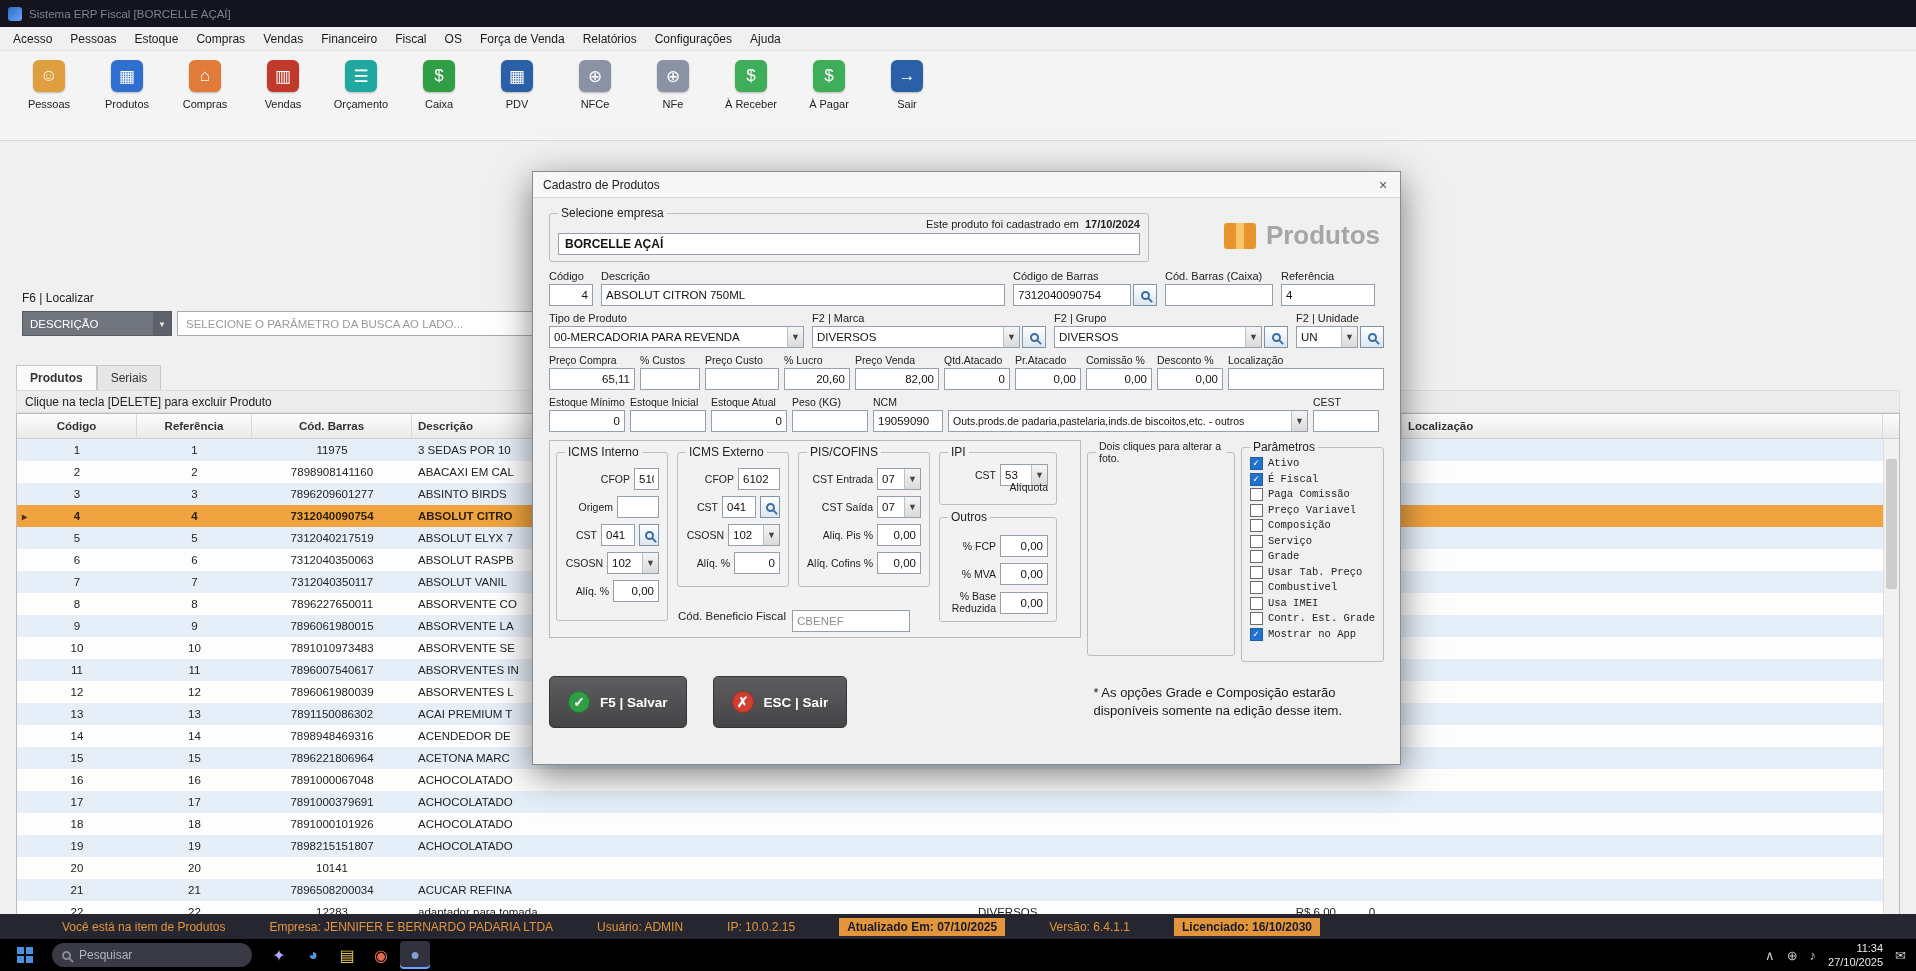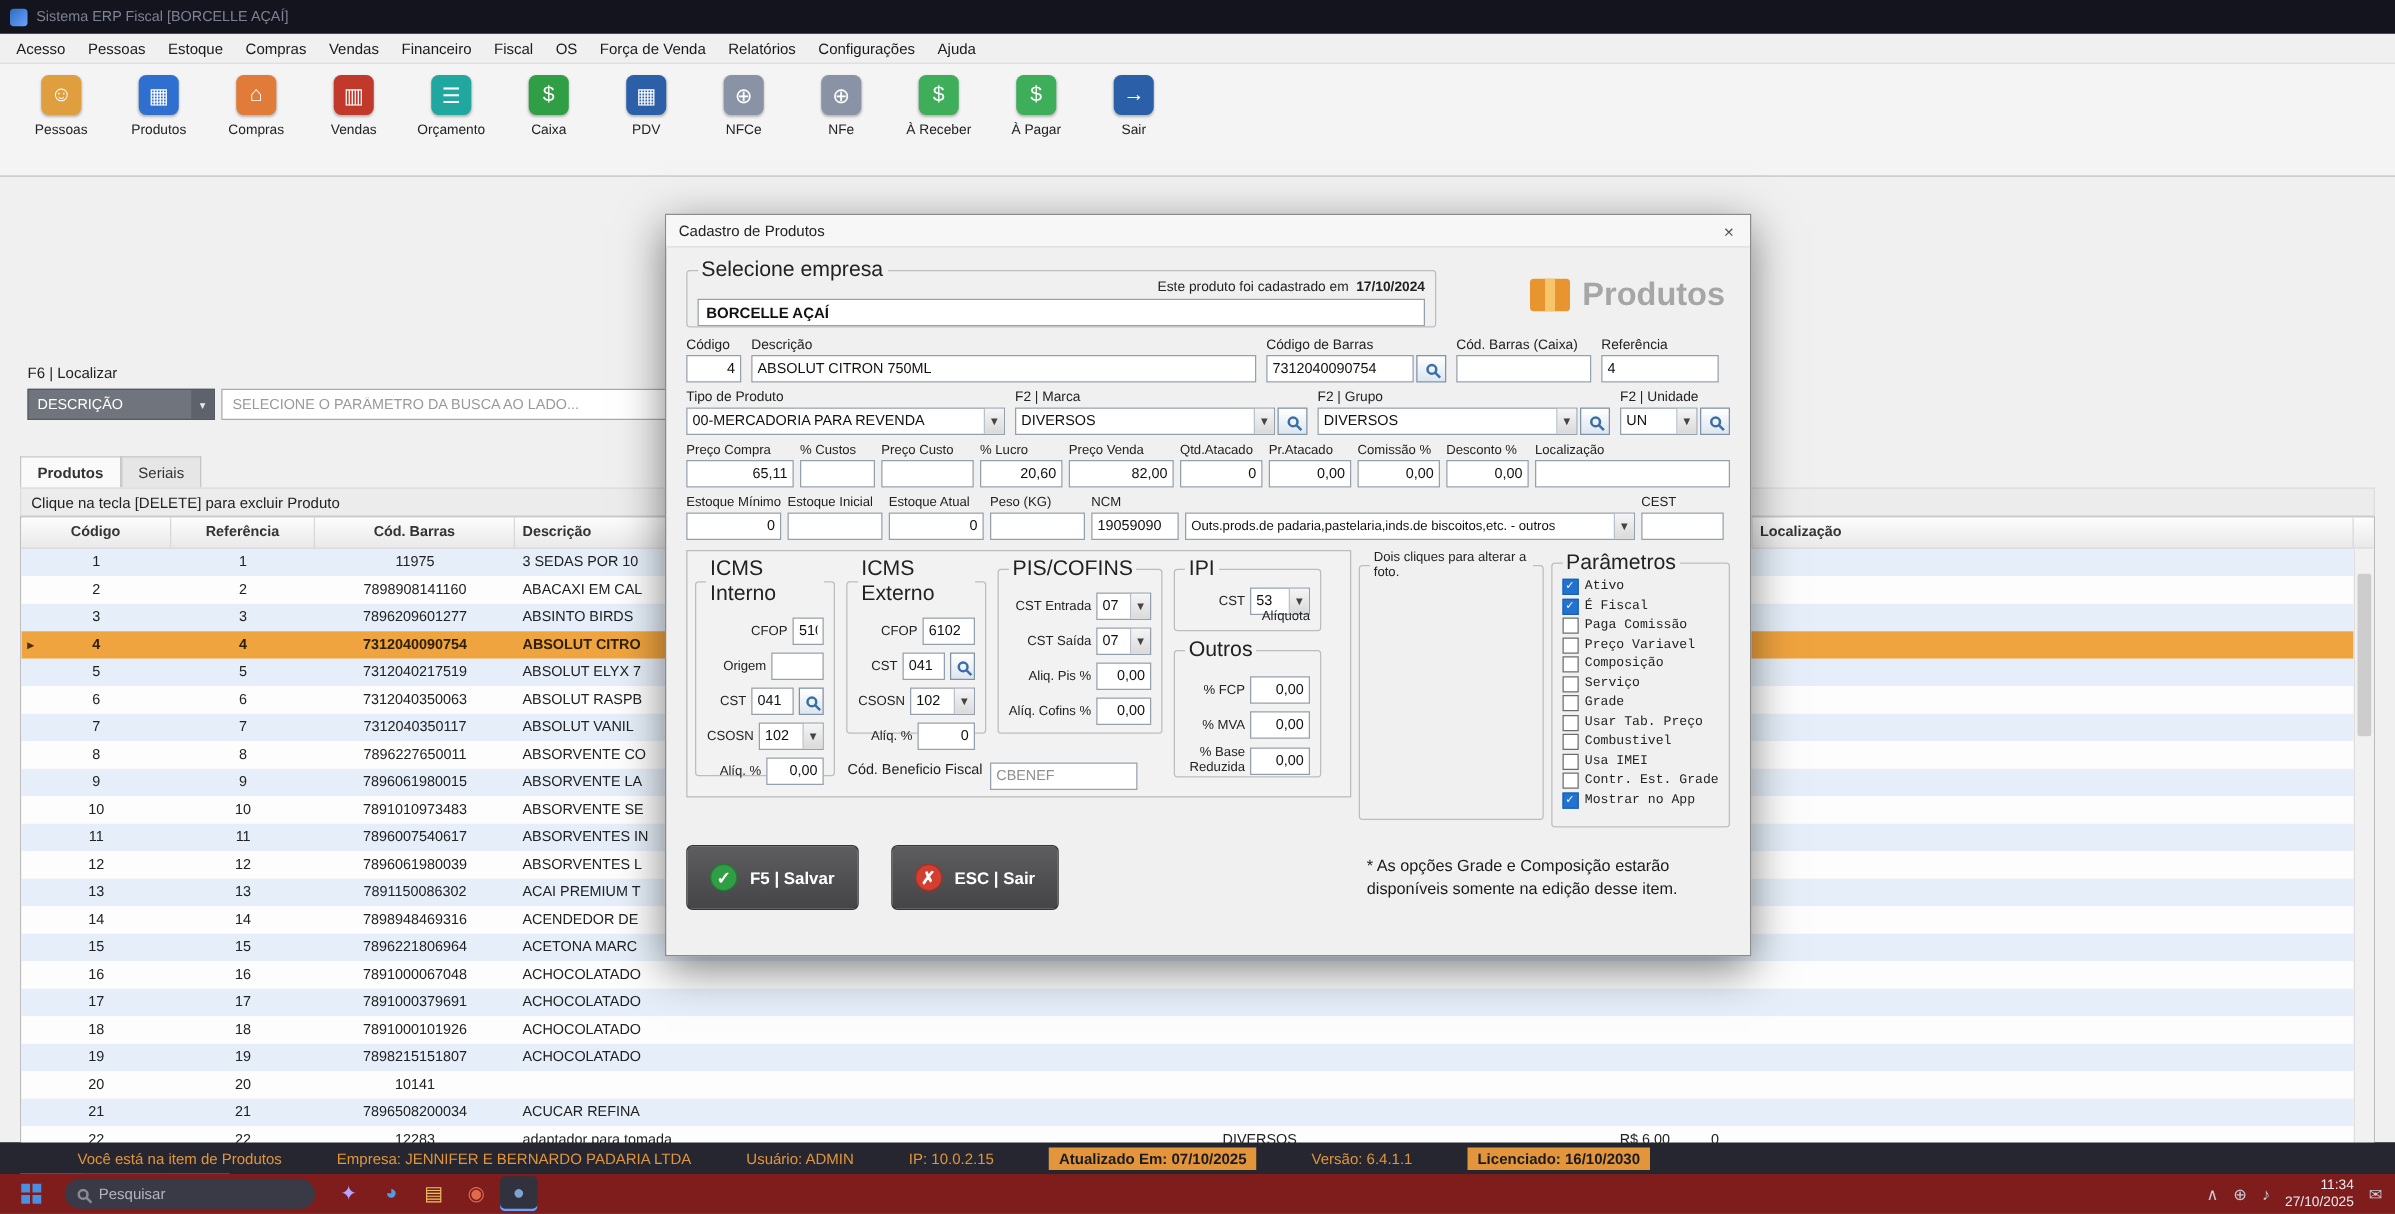--- a/index.html
+++ b/index.html
@@ -59,41 +59,41 @@
 
 .status-tabs{position:absolute;top:796px;left:16px;display:flex;}
 .stab{font-size:11.5px;padding:4px 10px;border:1px solid #c6c6c6;border-top:none;background:#e6e6e6;color:#333;}
 .stab.active{background:#fafafa;}
 
 
 .statusbar{position:absolute;top:914px;left:0;right:0;height:25px;background:#262630;display:flex;align-items:center;gap:44px;padding-left:62px;font-size:12px;color:#e2953a;white-space:nowrap;}
 .sb-badge{background:#e2953a;color:#1a1a22;padding:2px 8px;font-weight:bold;}
 
 
-.taskbar{position:absolute;top:939px;left:0;right:0;height:32px;background:#7f1d1d;display:flex;align-items:center;padding:0 10px;gap:12px;}
+.taskbar{position:absolute;top:939px;left:0;right:0;height:32px;background:#000000;display:flex;align-items:center;padding:0 10px;gap:12px;}
 .start-grid{width:17px;height:17px;display:grid;grid-template-columns:7px 7px;grid-template-rows:7px 7px;gap:2px;}
 .start-grid span{background:#4a90e2;}
 .tb-search{width:200px;height:24px;border-radius:12px;background:#3a3a46;color:#b4b4c0;font-size:12px;display:flex;align-items:center;gap:8px;padding:0 10px;}
 .tb-icon{width:30px;height:28px;display:flex;align-items:center;justify-content:center;font-size:16px;border-radius:4px;}
 .tb-icon.active{background:#32323e;box-shadow:inset 0 -2px 0 #6aa3ff;}
 .tray{margin-left:auto;display:flex;align-items:center;gap:12px;color:#c9c9d2;font-size:13px;}
 .clock{text-align:right;font-size:11px;color:#e9e9ef;line-height:1.3;}
 .zoom-ic{width:9px;height:9px;border:2px solid #8a8a96;border-radius:50%;position:relative;display:inline-block;}
 .zoom-ic::after{content:"";position:absolute;width:6px;height:2px;background:#8a8a96;transform:rotate(45deg);right:-5px;bottom:-3px;}
 .zoom-ic.blue{border-color:#3a6ea5;}
 .zoom-ic.blue::after{background:#3a6ea5;}
 
 
 .modal{position:absolute;left:532px;top:171px;width:869px;height:594px;background:#f0f0f0;border:1px solid #8a8a8a;box-shadow:0 10px 34px rgba(0,0,0,.5);z-index:50;}
 .modal-title{height:26px;background:#f7f7f7;border-bottom:1px solid #dadada;display:flex;align-items:center;padding-left:10px;font-size:12px;color:#222;}
 .modal-close{margin-left:auto;width:34px;height:100%;display:flex;align-items:center;justify-content:center;color:#555;font-size:14px;background:none;border:none;}
 .modal-body{padding:8px 16px 10px;position:relative;}
 
 fieldset.gbox{border:1px solid #bdbdbd;border-radius:3px;padding:3px 8px 6px;}
-fieldset.gbox legend{font-size:17px;color:#222;padding:0 3px;}
+fieldset.gbox legend{font-size:12px;color:#222;padding:0 3px;}
 
 .top-row{position:relative;height:58px;}
 .empresa-group{width:600px;height:56px;position:relative;}
 .empresa-field{margin-top:10px;height:22px;background:#fff;border:1px solid #94a0ac;font-size:12px;font-weight:bold;color:#111;display:flex;align-items:center;padding:0 6px;width:100%;}
 .cadastro-info{position:absolute;top:-2px;right:8px;font-size:11px;color:#222;display:flex;gap:6px;}
 .cadastro-info .dt{font-weight:bold;}
 .brand{position:absolute;right:4px;top:14px;display:flex;align-items:center;gap:10px;}
 .brand-box{width:32px;height:26px;background:#e9952f;border-radius:3px;position:relative;}
 .brand-box::before{content:"";position:absolute;left:12px;top:0;width:8px;height:100%;background:#f7c66b;}
 .brand-txt{font-size:26px;font-weight:bold;color:#a6a6a6;}

